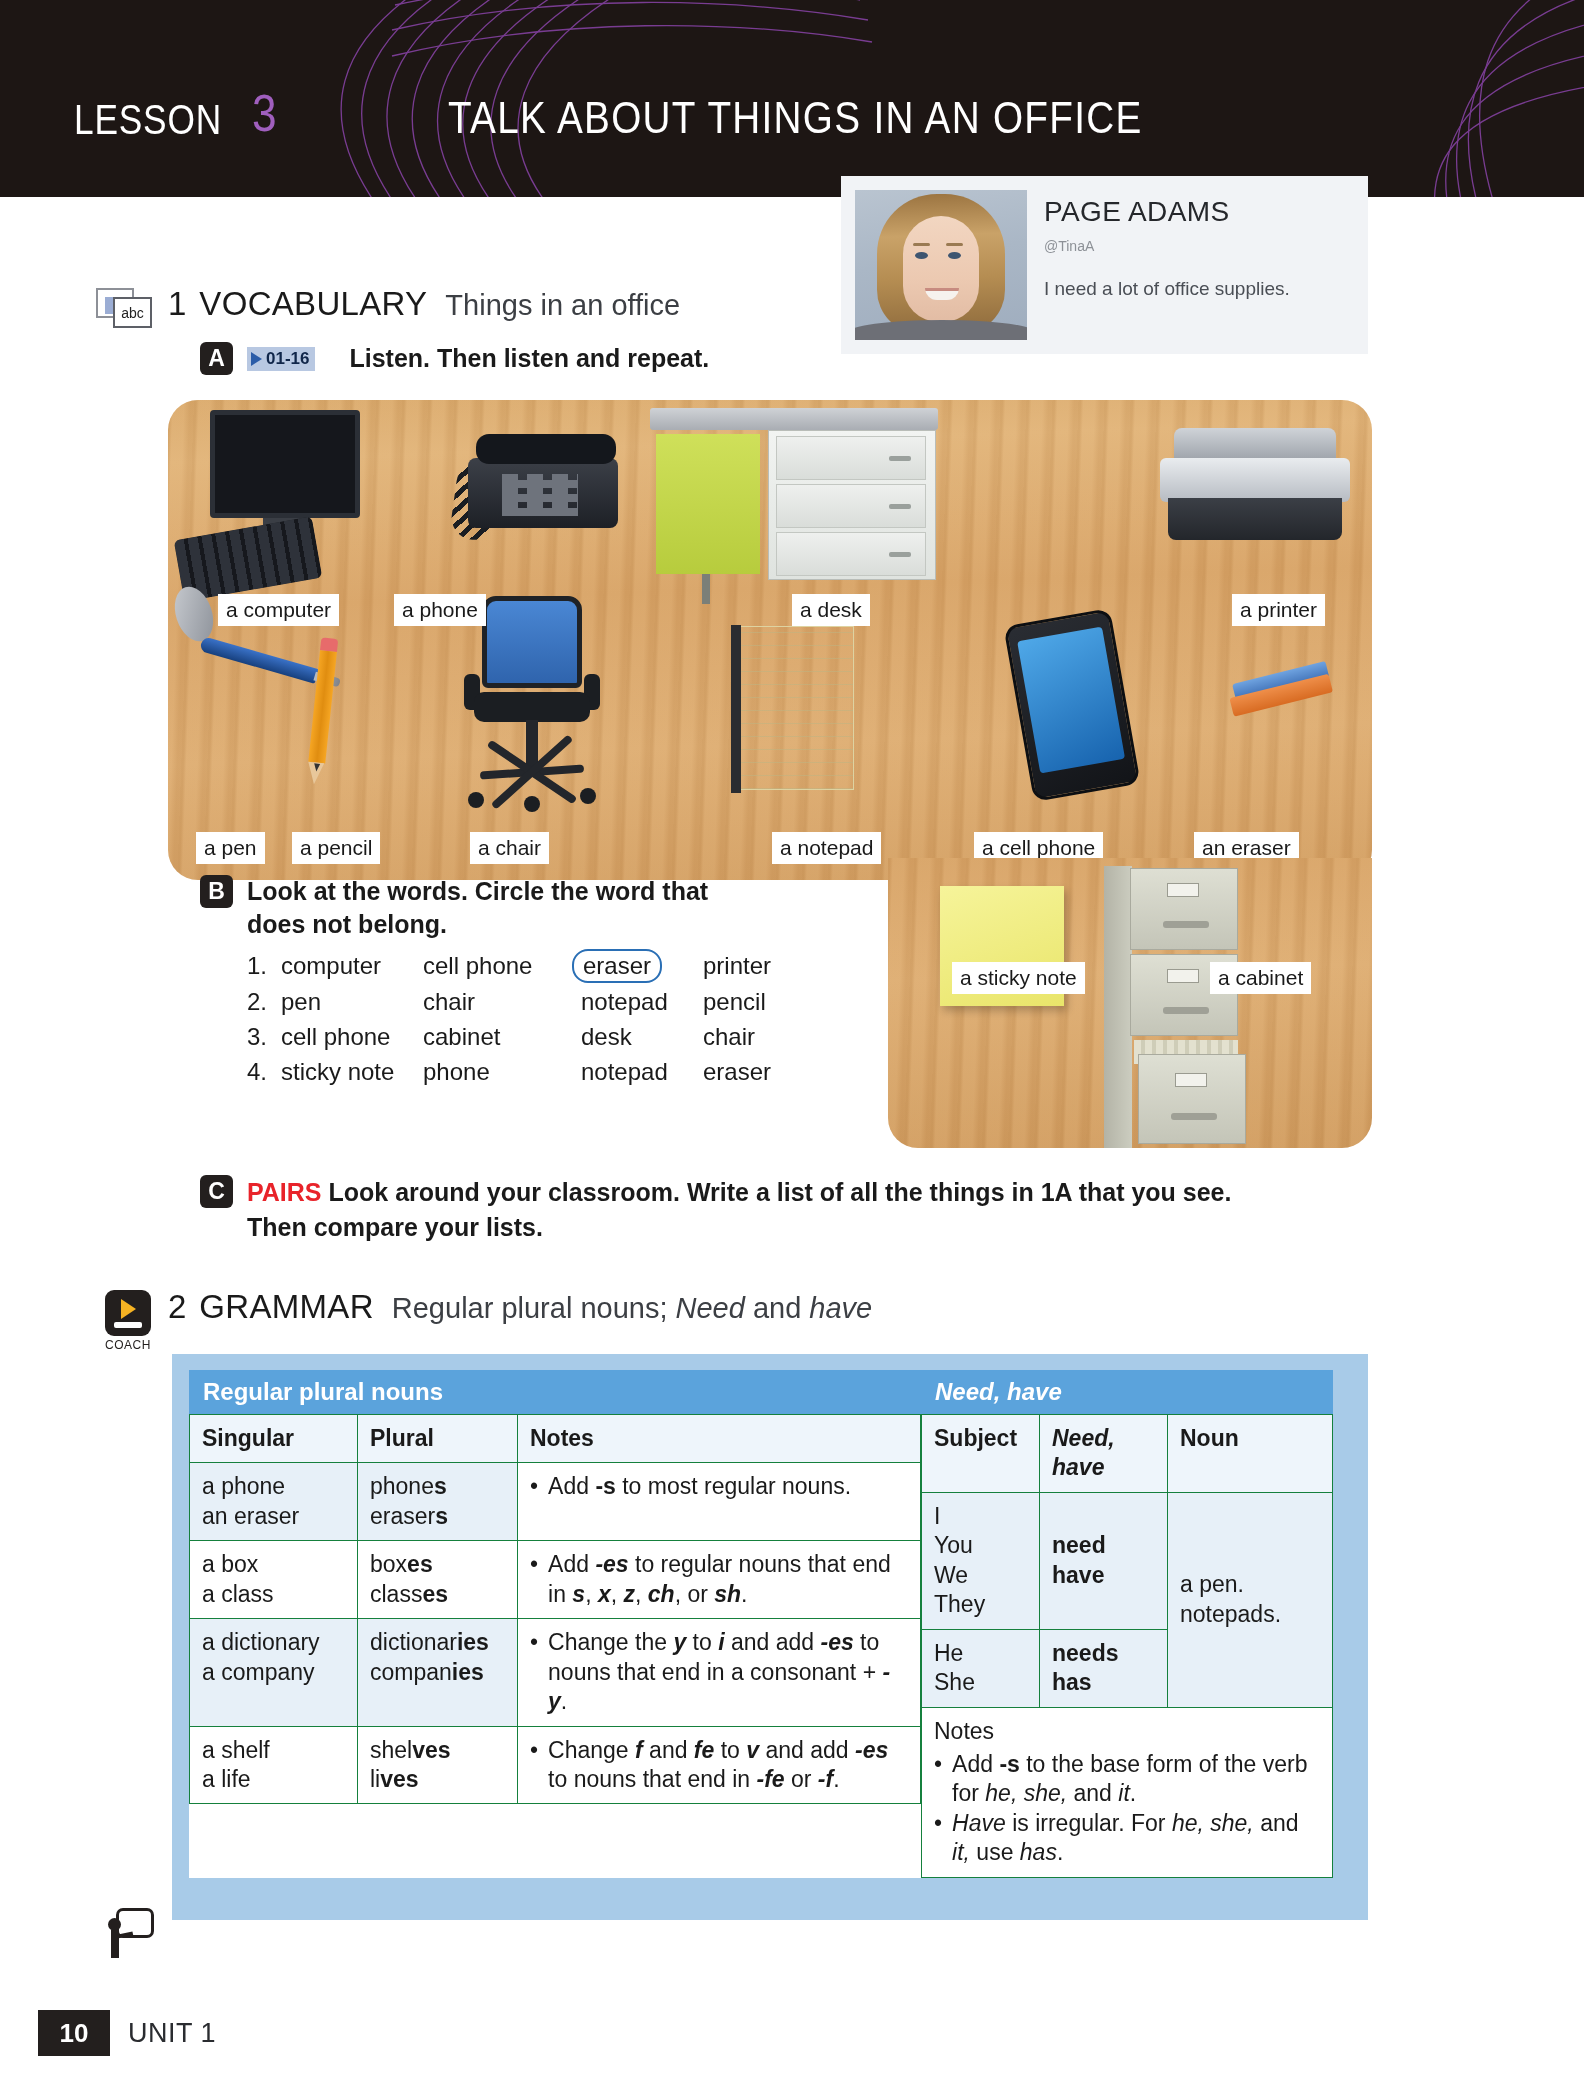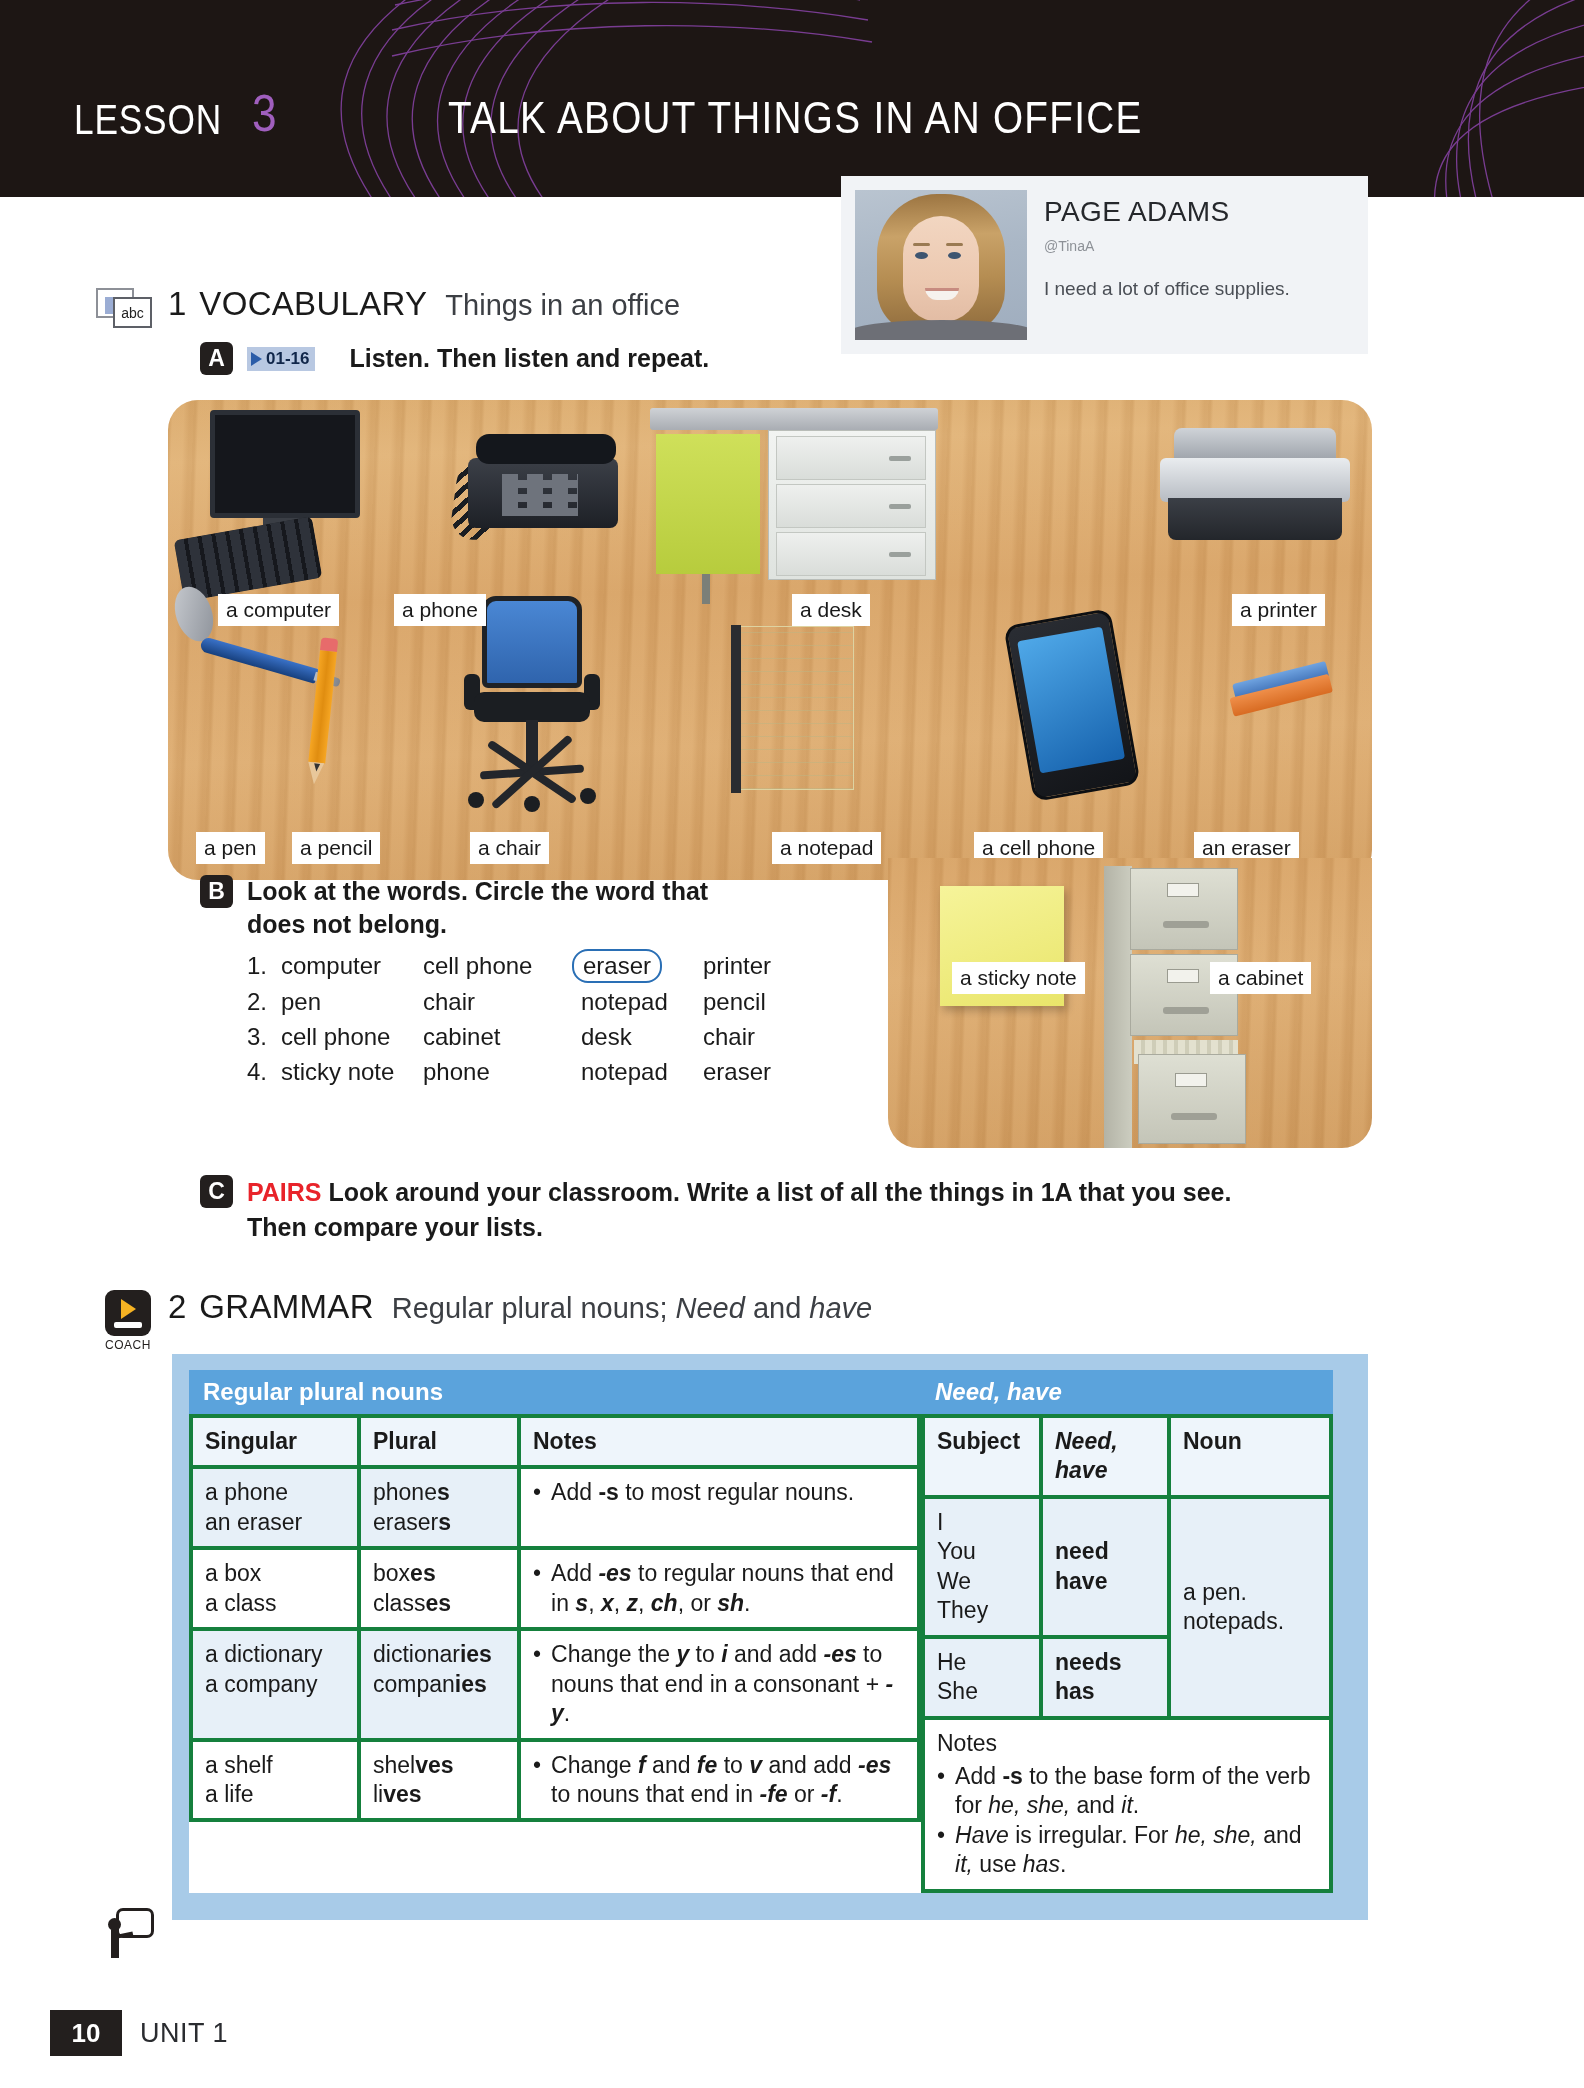--- a/index.html
+++ b/index.html
@@ -358,21 +358,21 @@
   .gram-tables { display: flex; }
   .tbl { background: #ffffff; }
   .tbl-title {
     background: #5ba3dc; color: #ffffff;
     font-size: 24px; font-weight: 700;
     padding: 8px 14px;
   }
   .tbl-title.ital { font-style: italic; }
   table { border-collapse: collapse; width: 100%; }
   .tbl td, .tbl th {
-    border: 4px solid #15803d;
+    border: 1px solid #15803d;
     vertical-align: top;
     padding: 9px 12px;
     font-size: 23px;
     color: #1a1a1a;
     line-height: 1.28;
     text-align: left;
   }
   .tbl th { font-weight: 700; background: #eef5fb; font-size: 23px; }
   .shade { background: #e7f0f8; }
   .white { background: #ffffff; }
@@ -395,21 +395,21 @@
     padding: 8px 16px;
   }
 
   
   .board-icon { position: absolute; left: 104px; top: 1908px; width: 50px; height: 52px; }
   .board-icon .brd { position: absolute; left: 12px; top: 0; width: 38px; height: 30px; border: 3px solid #231f1e; border-radius: 7px; background: #fff; }
   .board-icon .head { position: absolute; left: 4px; top: 10px; width: 13px; height: 13px; background: #231f1e; border-radius: 50%; }
   .board-icon .body { position: absolute; left: 7px; top: 22px; width: 8px; height: 28px; background: #231f1e; }
   .board-icon .arm { position: absolute; left: 13px; top: 25px; width: 16px; height: 4px; background: #231f1e; transform: rotate(-12deg); }
 
-  .footer { position: absolute; left: 12px; top: 2010px; width: 1356px; height: 48px; }
+  .footer { position: absolute; left: 0; top: 2010px; width: 1356px; height: 48px; }
   .pagebox {
     position: absolute; left: 38px; top: 0;
     width: 72px; height: 46px; background: #231f1e;
     color: #fff; font-size: 26px; font-weight: 700;
     display: flex; align-items: center; justify-content: center;
   }
   .unitlbl { position: absolute; left: 128px; top: 8px; font-size: 27px; color: #2a2c30; letter-spacing: 0.5px; }
 </style>
 </head>
 <body>

